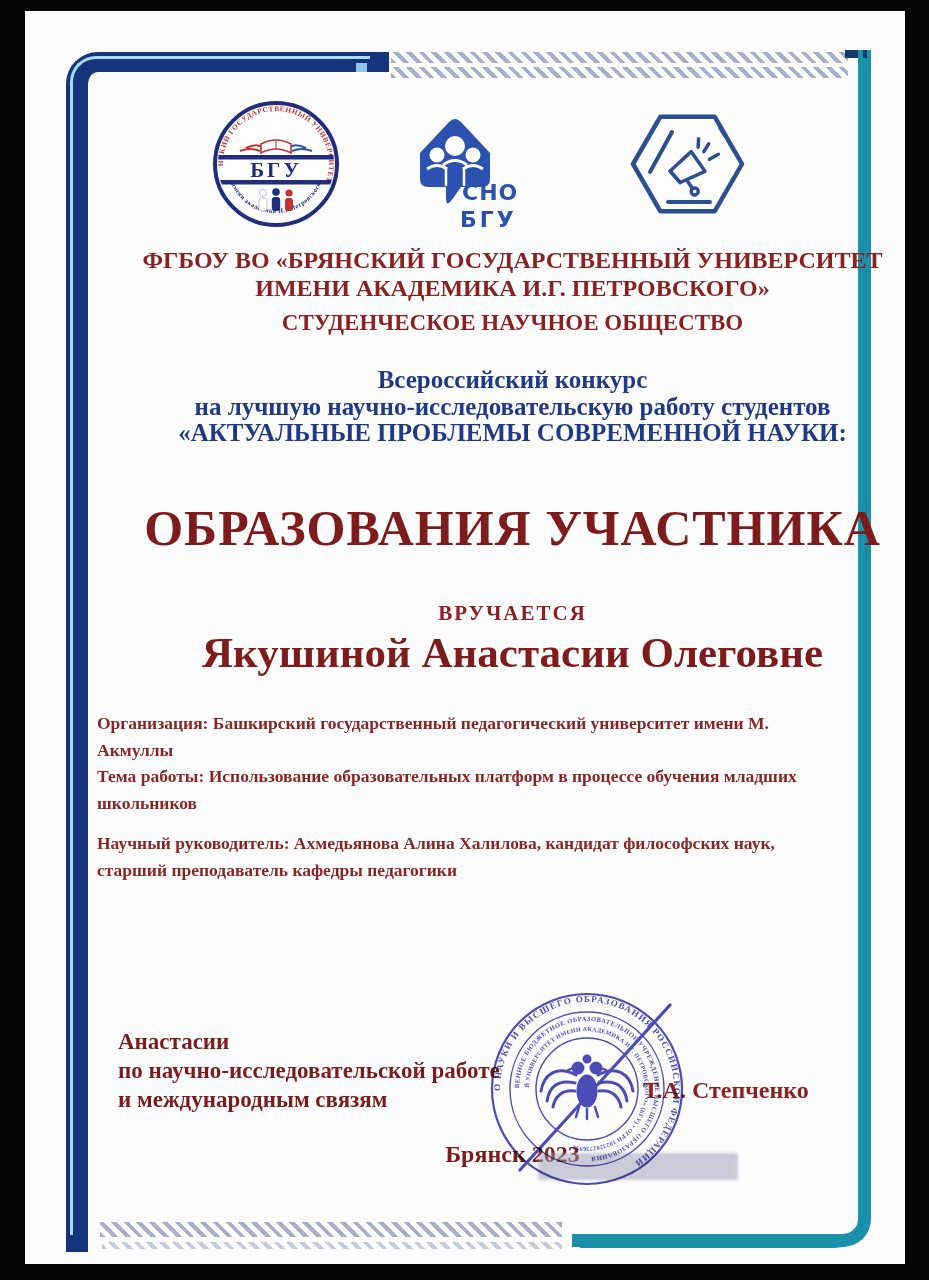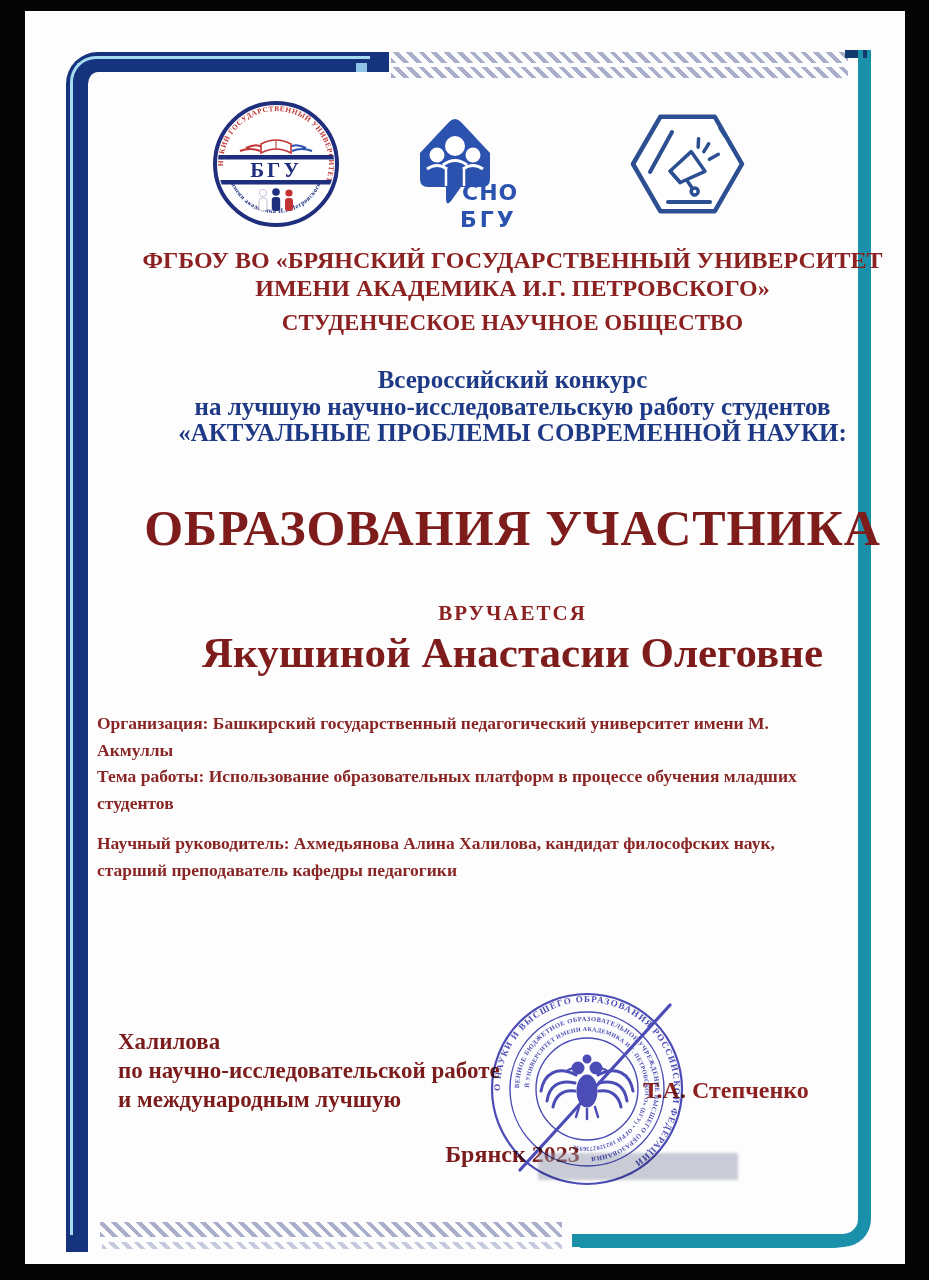--- a/index.html
+++ b/index.html
@@ -155,27 +155,27 @@
     <div>Всероссийский конкурс</div>
     <div>на лучшую научно-исследовательскую работу студентов</div>
     <div>«АКТУАЛЬНЫЕ ПРОБЛЕМЫ СОВРЕМЕННОЙ НАУКИ:</div>
   </div>
 
   <div class="abs ctr cert-title">ОБРАЗОВАНИЯ УЧАСТНИКА</div>
   <div class="abs ctr presented">ВРУЧАЕТСЯ</div>
   <div class="abs ctr recipient">Якушиной Анастасии Олеговне</div>
 
   <div class="abs detail d-org">Организация: Башкирский государственный педагогический университет имени М. Акмуллы</div>
-  <div class="abs detail d-topic">Тема работы: Использование образовательных платформ в процессе обучения младших студентов</div>
+  <div class="abs detail d-topic">Тема работы: Использование образовательных платформ в процессе обучения младших школьников</div>
   <div class="abs detail d-sup">Научный руководитель: Ахмедьянова Алина Халилова, кандидат философских наук, старший преподаватель кафедры педагогики</div>
 
   <div class="abs position">
-    <div>Халилова</div>
+    <div>Анастасии</div>
     <div>по научно-исследовательской работе</div>
-    <div>и международным лучшую</div>
+    <div>и международным связям</div>
   </div>
   <div class="abs signature">Т.А. Степченко</div>
   <div class="abs ctr city">Брянск 2023</div>
 
   <div class="abs blur-patch"></div>
 
   <svg class="abs stamp-svg" width="200" height="200" viewBox="0 0 200 200">
     <defs>
       <path id="st-outer" d="M100,100 m-87,0 a87,87 0 1,1 174,0 a87,87 0 1,1 -174,0"></path>
       <path id="st-mid" d="M100,100 m-68,0 a68,68 0 1,1 136,0 a68,68 0 1,1 -136,0"></path>

